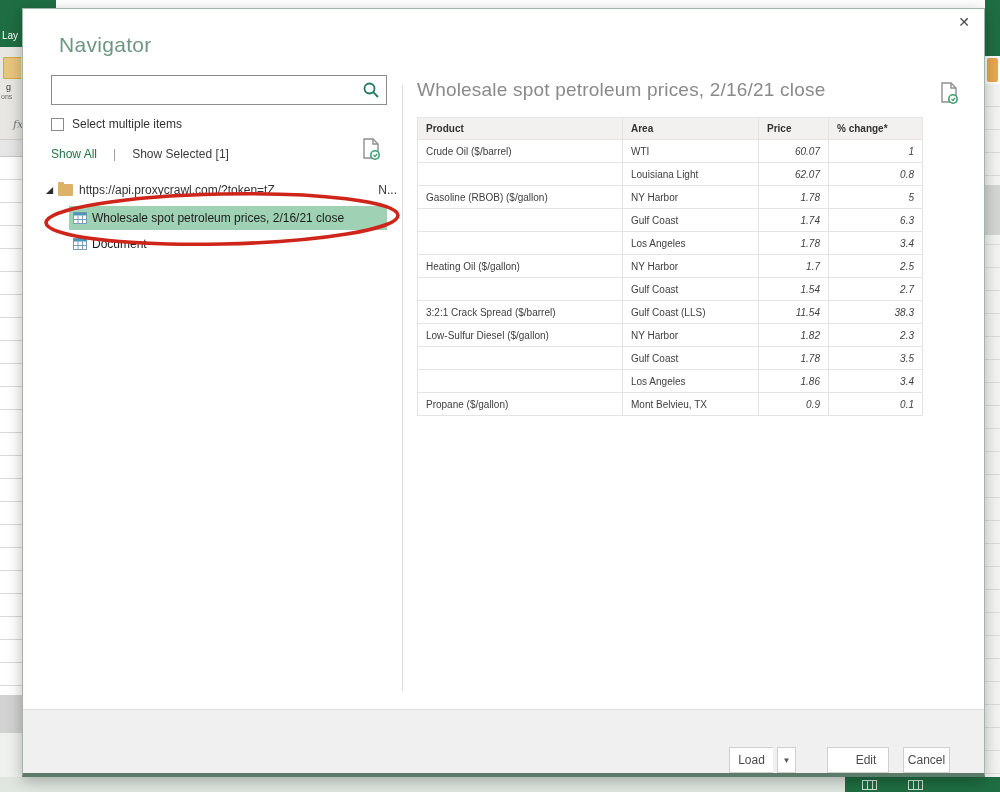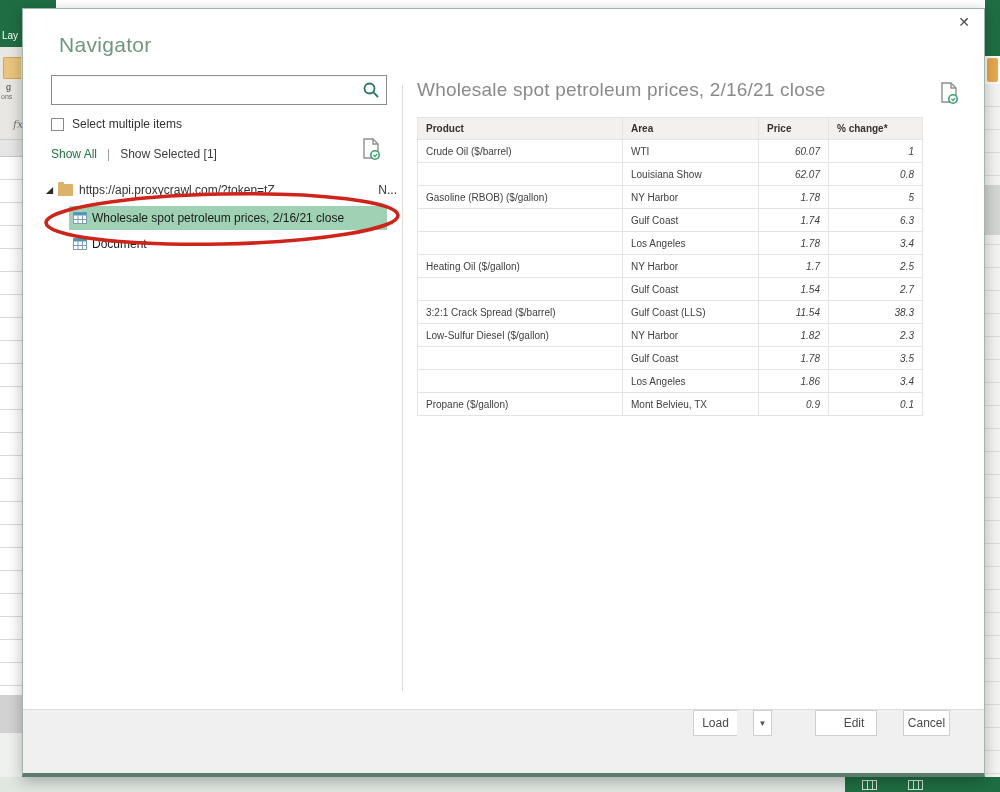--- a/index.html
+++ b/index.html
@@ -41,21 +41,21 @@
   #close-x { top:6px; right:14px; font-size:14px; color:#4a4a4a; cursor:pointer; line-height:1; }
   #nav-title { left:36px; top:24px; font-size:21px; font-weight:300; color:#6f9681; letter-spacing:.3px; }
 
   
   #search-box { left:28px; top:66px; width:336px; height:30px; border:1px solid #8b8b8b; background:#fff; }
   #search-input { position:absolute; left:4px; top:1px; width:300px; height:26px; border:none; outline:none; font-size:12px; }
   #search-icon { position:absolute; right:6px; top:5px; width:18px; height:18px; }
   #chk-row { left:28px; top:108px; display:flex; align-items:center; gap:8px; }
   #chk-box { width:13px; height:13px; border:1px solid #8a8a8a; background:#fff; }
   #chk-label { font-size:12px; color:#333; }
-  #links-row { left:28px; top:138px; display:flex; align-items:center; gap:10px; font-size:12px; }
+  #links-row { left:28px; top:138px; display:flex; align-items:center; gap:16px; font-size:12px; }
   #show-all { color:#217346; cursor:pointer; }
   #links-sep { color:#9a9a9a; }
   #show-selected { color:#3c3c3c; cursor:pointer; }
   .doc-refresh { width:20px; height:24px; }
   #left-refresh { left:338px; top:128px; }
 
   
   #tree { left:0; top:168px; width:380px; }
   #tree-src-row { position:absolute; left:22px; top:4px; width:352px; height:18px; display:flex; align-items:center; }
   #expander { width:9px; height:9px; margin-right:4px; }
@@ -82,21 +82,21 @@
     font-size:10px; color:#404040; }
   #preview-table th, #preview-table td { border:1px solid #e4e4e4; padding:0 8px; height:23px;
     overflow:hidden; white-space:nowrap; text-align:left; font-weight:normal; }
   #preview-table th { background:#f2f1f0; font-weight:bold; color:#333; height:22px; }
   #preview-table .c0 { width:205px; } #preview-table .c1 { width:136px; }
   #preview-table .c2 { width:70px; } #preview-table .c3 { width:94px; }
   #preview-table td.c2, #preview-table td.c3 { text-align:right; font-style:italic; }
 
   
   #footer { left:0; bottom:0; width:100%; height:64px; background:#f0f0f0; border-top:1px solid #ddd;
-    display:flex; align-items:flex-start; justify-content:flex-end; padding-right:34px; gap:16px; }
+    display:flex; align-items:flex-end; justify-content:flex-end; padding-right:34px; gap:4px; }
   .btn { height:26px; background:#fff; border:1px solid #cfcfcf; color:#4a4a4a; font-size:12px;
     display:flex; align-items:center; justify-content:center; cursor:pointer; }
   #load-btn { width:44px; border-right:none; }
   #load-arrow { width:19px; font-size:8px; color:#555; }
   #edit-btn { width:62px; margin-left:27px;padding-left:16px; }
   #cancel-btn { width:47px; margin-left:10px; }
 </style>
 </head>
 <body>
 
@@ -213,21 +213,21 @@
       </thead>
       <tbody>
           <tr>
             <td class="c0">Crude Oil ($/barrel)</td>
             <td class="c1">WTI</td>
             <td class="c2">60.07</td>
             <td class="c3">1</td>
           </tr>
           <tr>
             <td class="c0"></td>
-            <td class="c1">Louisiana Show</td>
+            <td class="c1">Louisiana Light</td>
             <td class="c2">62.07</td>
             <td class="c3">0.8</td>
           </tr>
           <tr>
             <td class="c0">Gasoline (RBOB) ($/gallon)</td>
             <td class="c1">NY Harbor</td>
             <td class="c2">1.78</td>
             <td class="c3">5</td>
           </tr>
           <tr>

